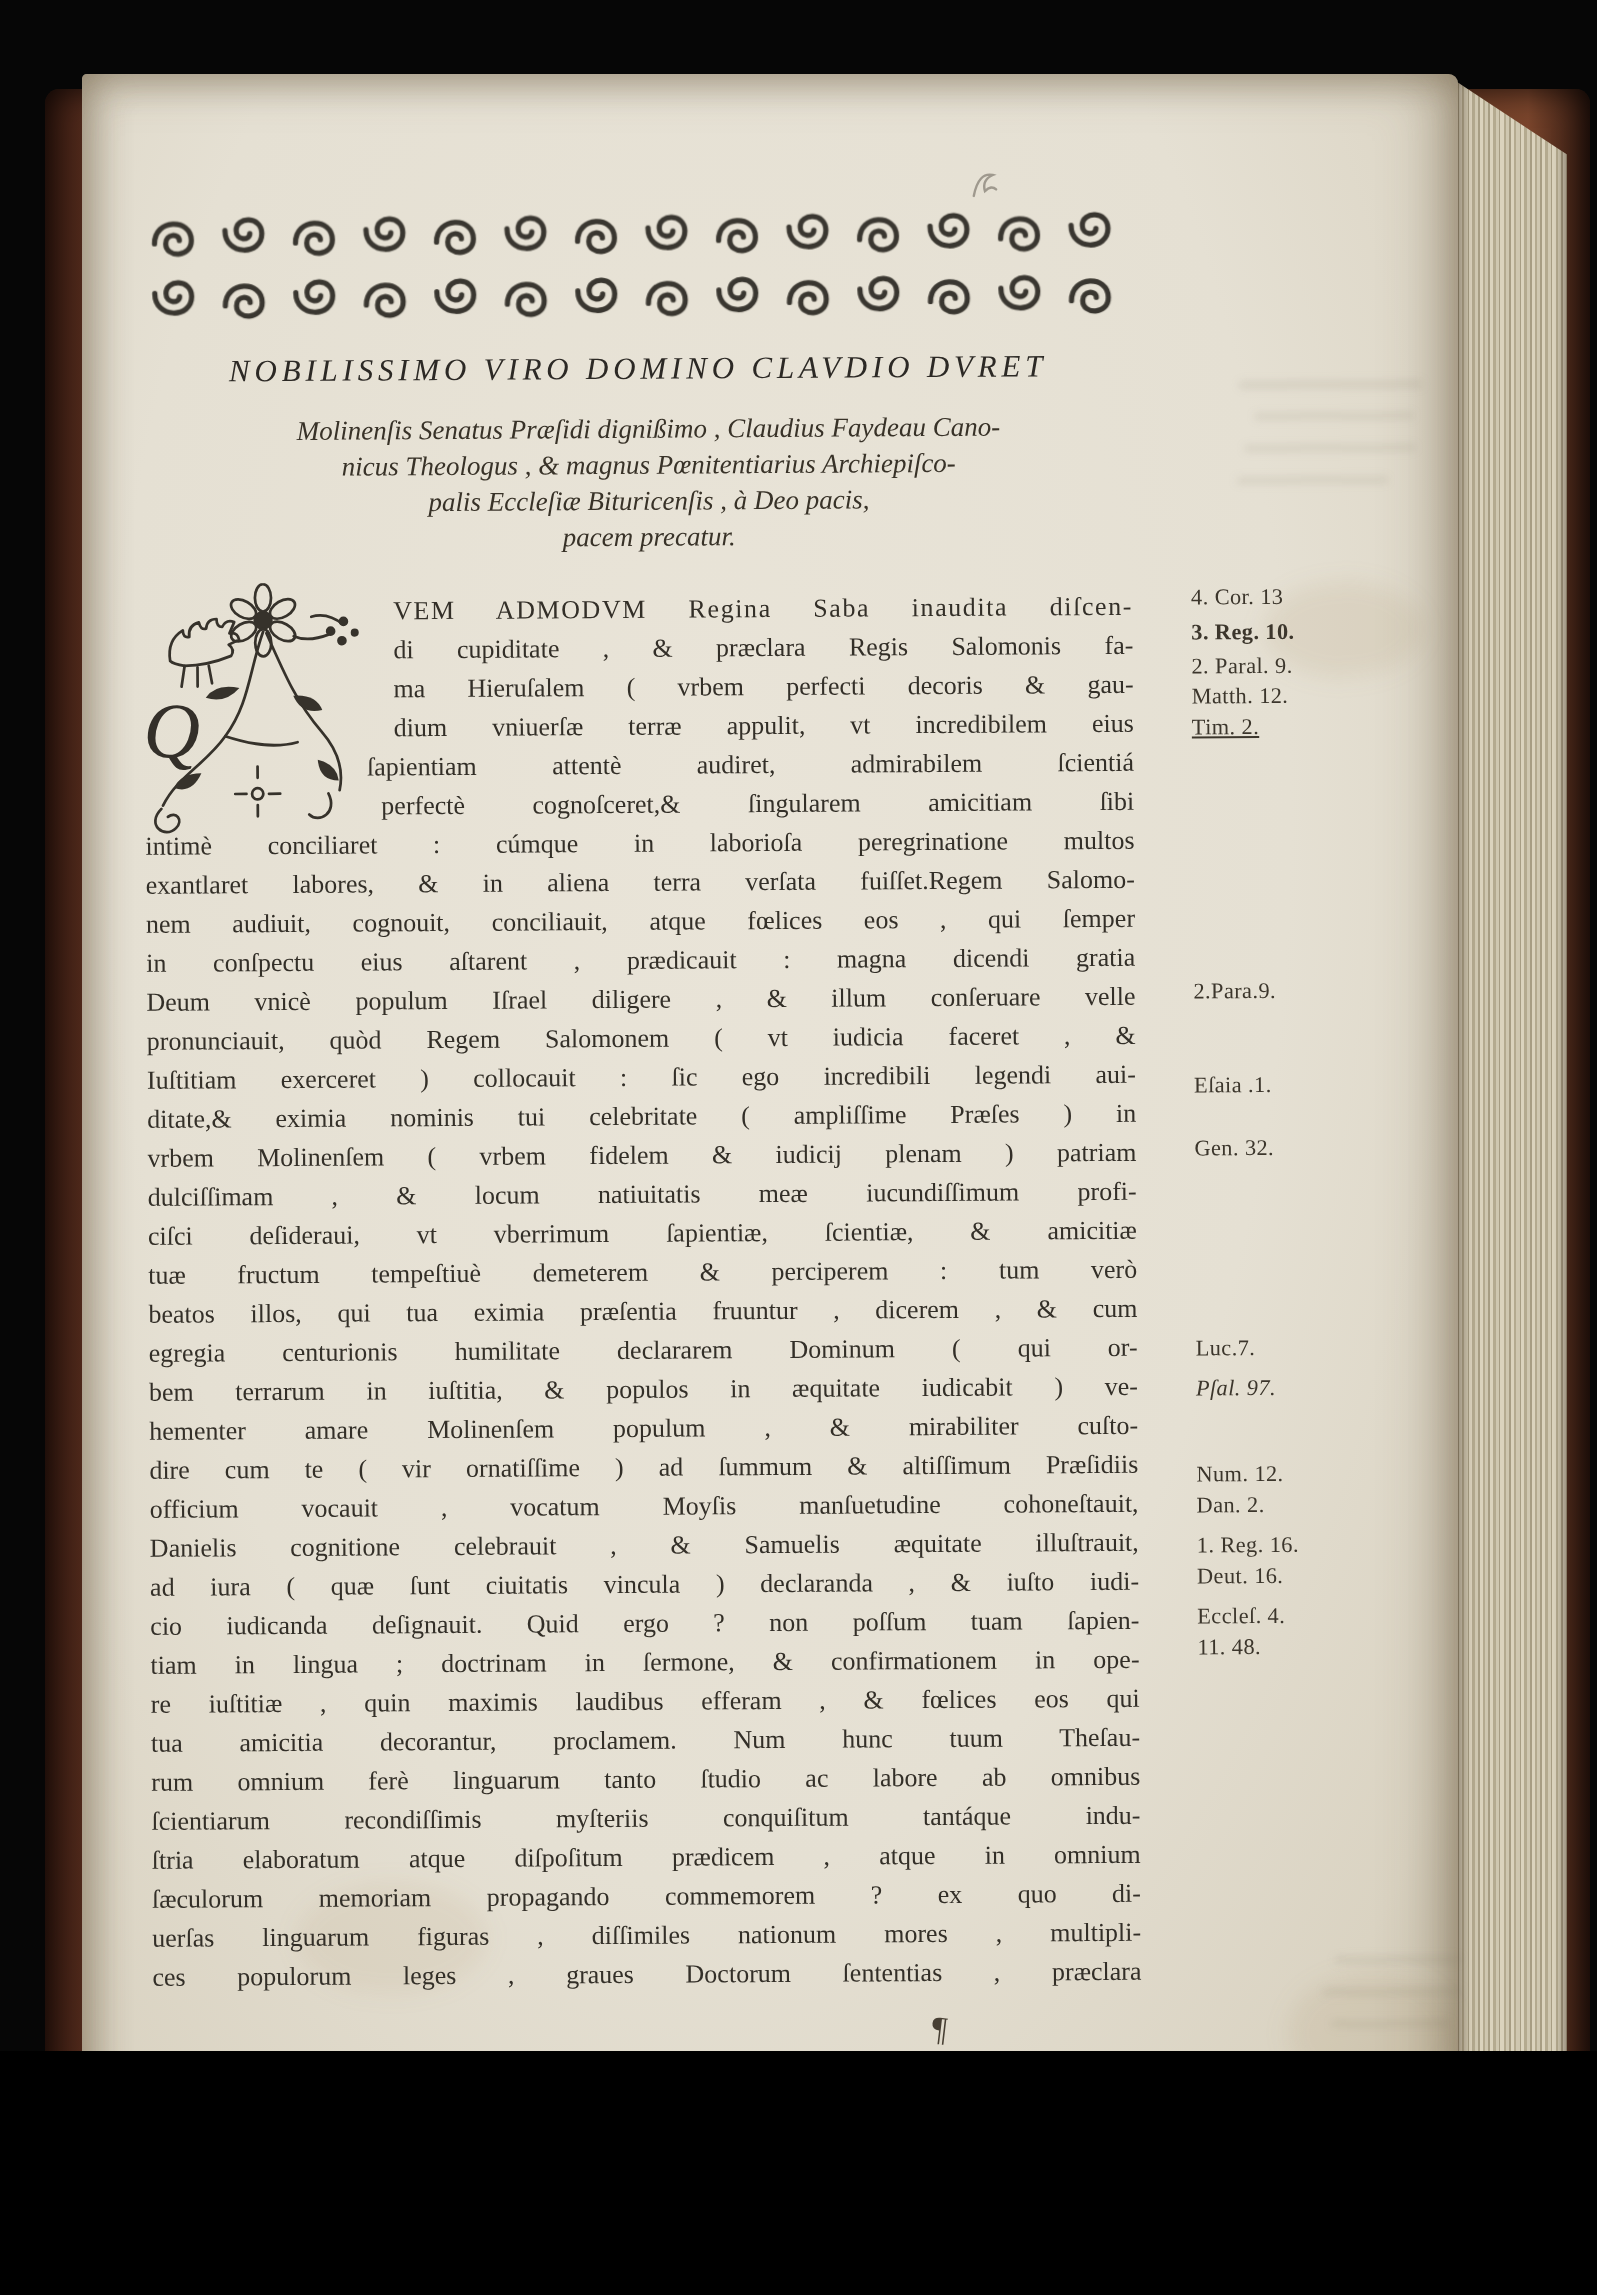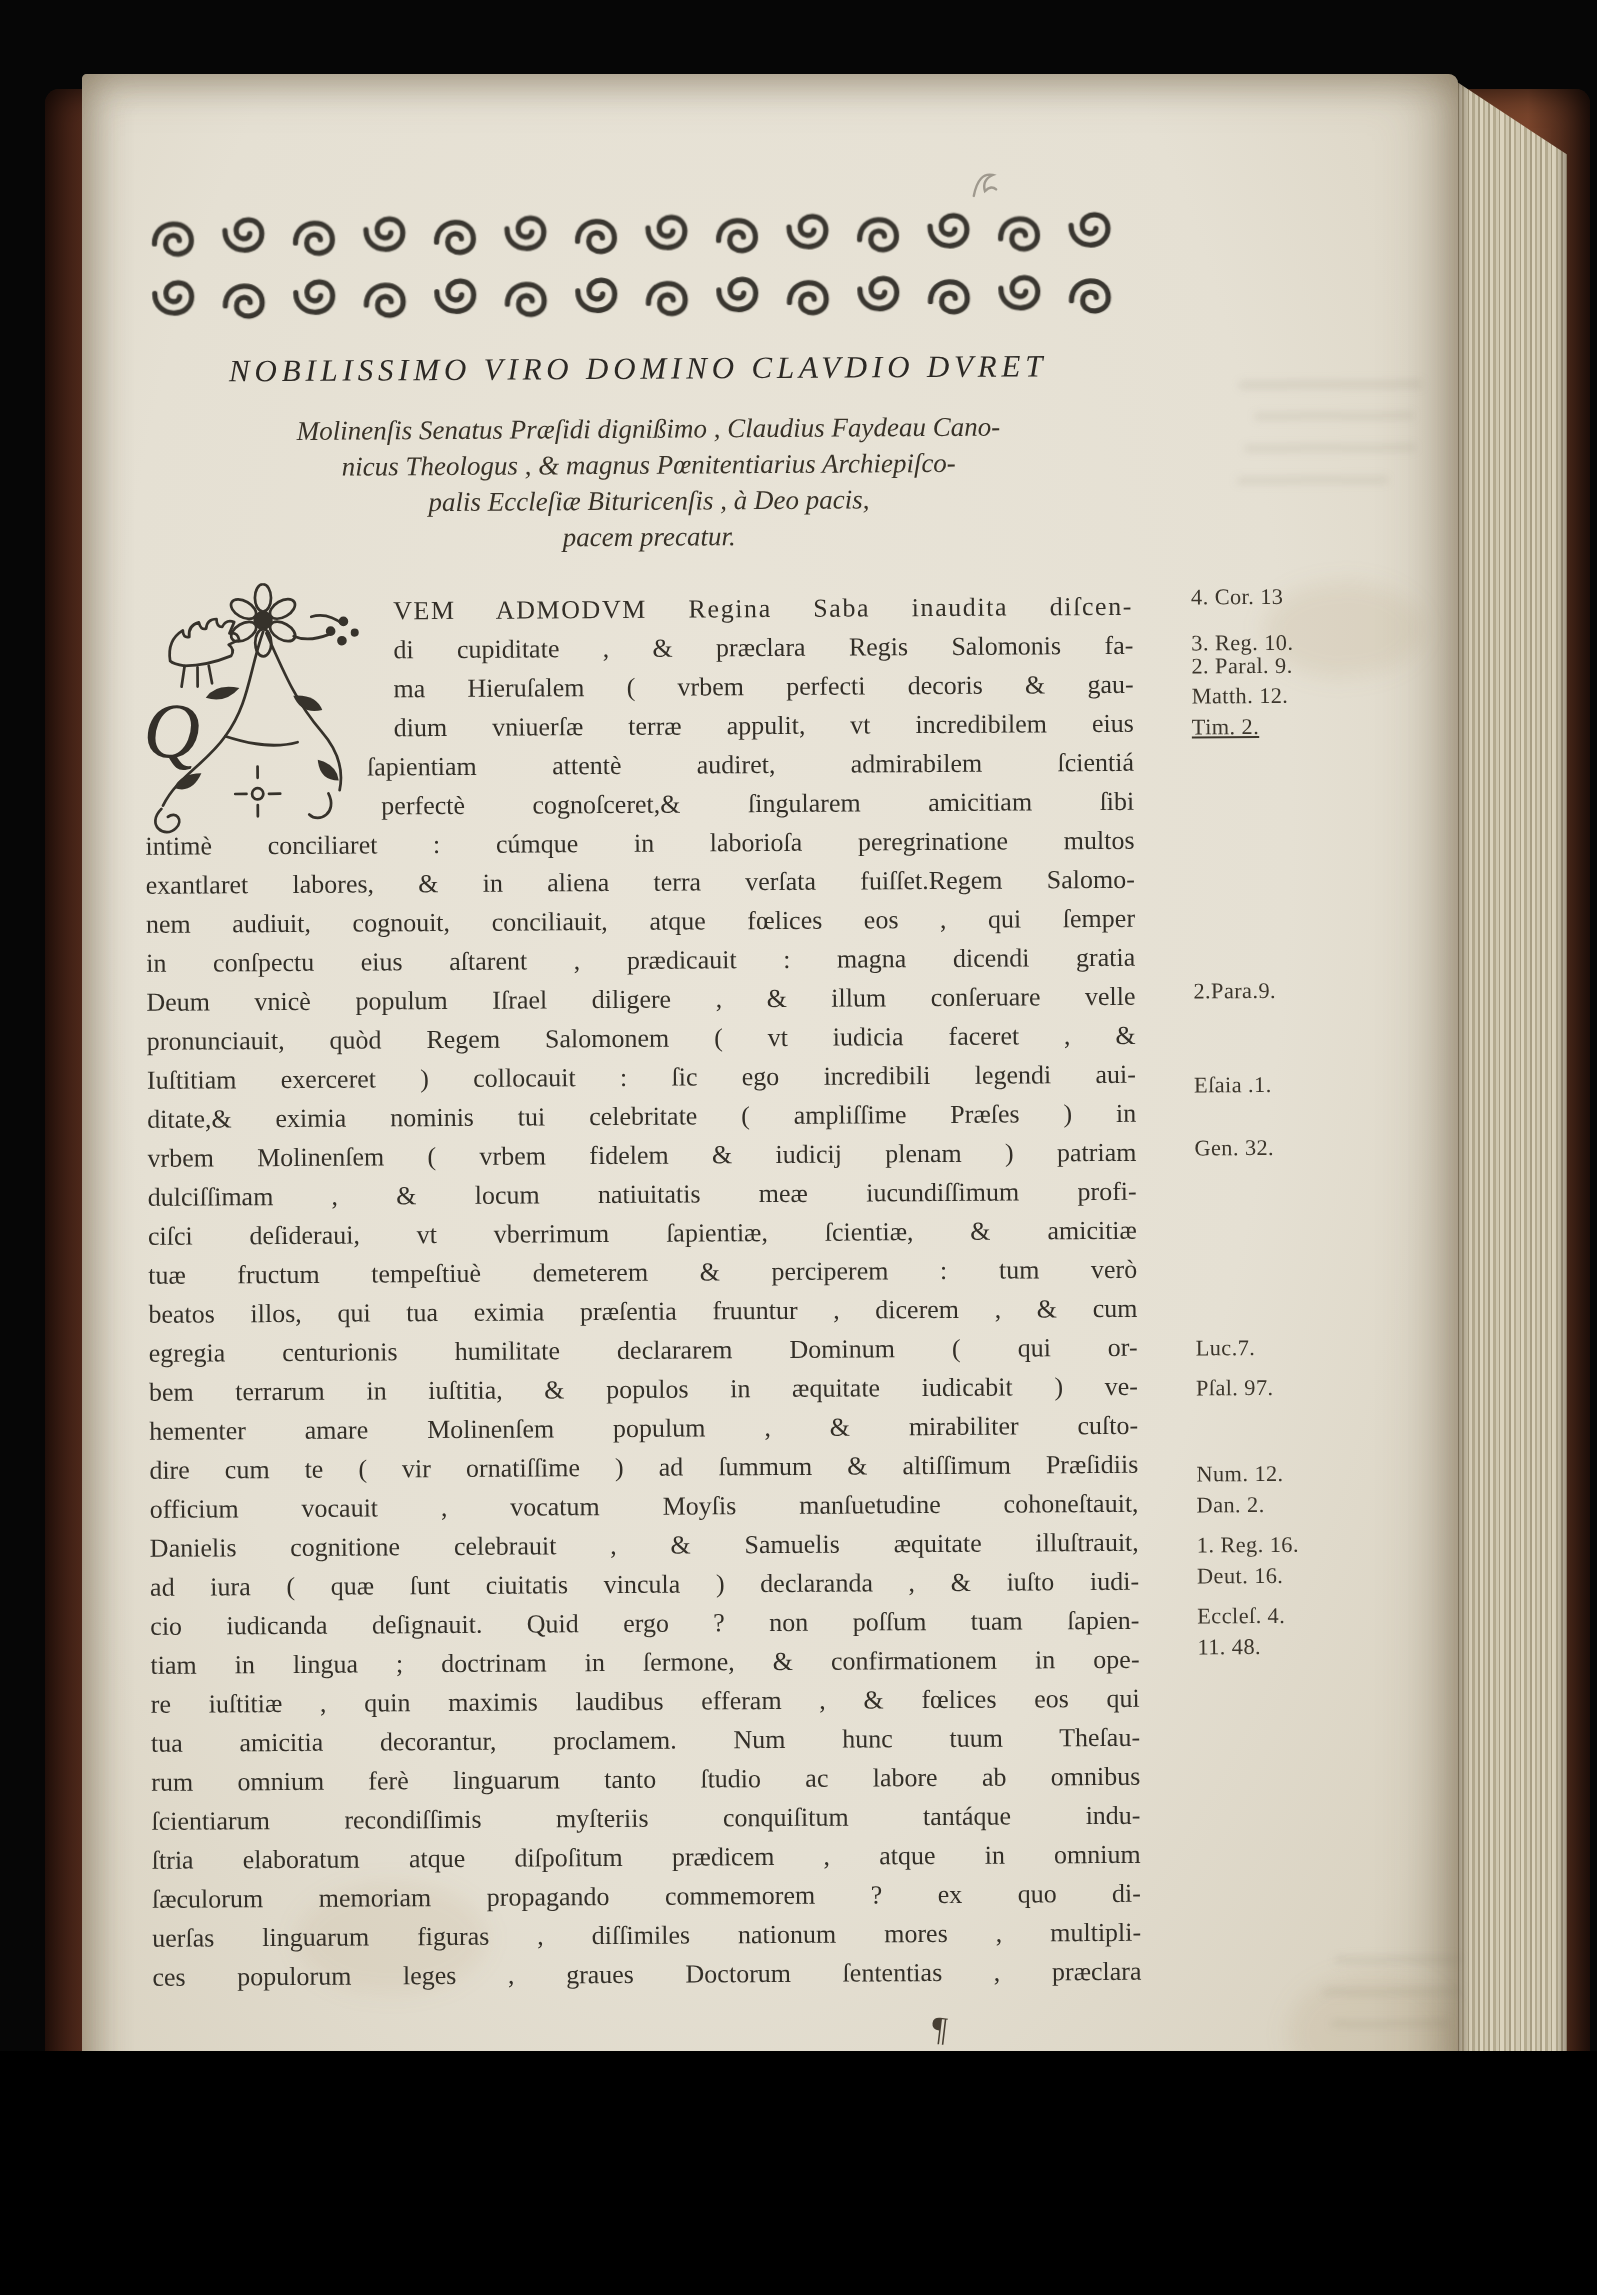--- a/index.html
+++ b/index.html
@@ -176,29 +176,29 @@
           <div class="bline">rum omnium ferè linguarum tanto ſtudio ac labore ab omnibus</div>
           <div class="bline">ſcientiarum recondiſſimis myſteriis conquiſitum tantáque indu-</div>
           <div class="bline">ſtria elaboratum atque diſpoſitum prædicem , atque in omnium</div>
           <div class="bline">ſæculorum memoriam propagando commemorem ? ex quo di-</div>
           <div class="bline">uerſas linguarum figuras , diſſimiles nationum mores , multipli-</div>
           <div class="bline">ces populorum leges , graues Doctorum ſententias , præclara</div>
         </div>
 
       <div class="margin-notes">
           <div class="mnote" style="top: -1.6px;">4. Cor. 13</div>
-          <div class="mnote" style="top: 44px;">3. Reg. 10.</div>
+          <div class="mnote" style="top: 33px; font-weight: bold;">3. Reg. 10.</div>
           <div class="mnote" style="top: 67px;">2. Paral. 9.</div>
           <div class="mnote" style="top: 97px;">Matth. 12.</div>
           <div class="mnote" style="top: 128px; text-decoration: underline;">Tim. 2.</div>
           <div class="mnote" style="top: 392px;">2.Para.9.</div>
           <div class="mnote" style="top: 486px;">Eſaia .1.</div>
           <div class="mnote" style="top: 549px;">Gen. 32.</div>
           <div class="mnote" style="top: 749px;">Luc.7.</div>
-          <div class="mnote" style="top: 789px;">Pſal. 97.</div>
+          <div class="mnote" style="top: 789px; font-style: italic;">Pſal. 97.</div>
           <div class="mnote" style="top: 875px;">Num. 12.</div>
           <div class="mnote" style="top: 906px;">Dan. 2.</div>
           <div class="mnote" style="top: 946px;">1. Reg. 16.</div>
           <div class="mnote" style="top: 977px;">Deut. 16.</div>
           <div class="mnote" style="top: 1017px;">Eccleſ. 4.</div>
           <div class="mnote" style="top: 1048px;">11. 48.</div>
         </div>
 
       <div class="bottom-mark">¶</div>
 

